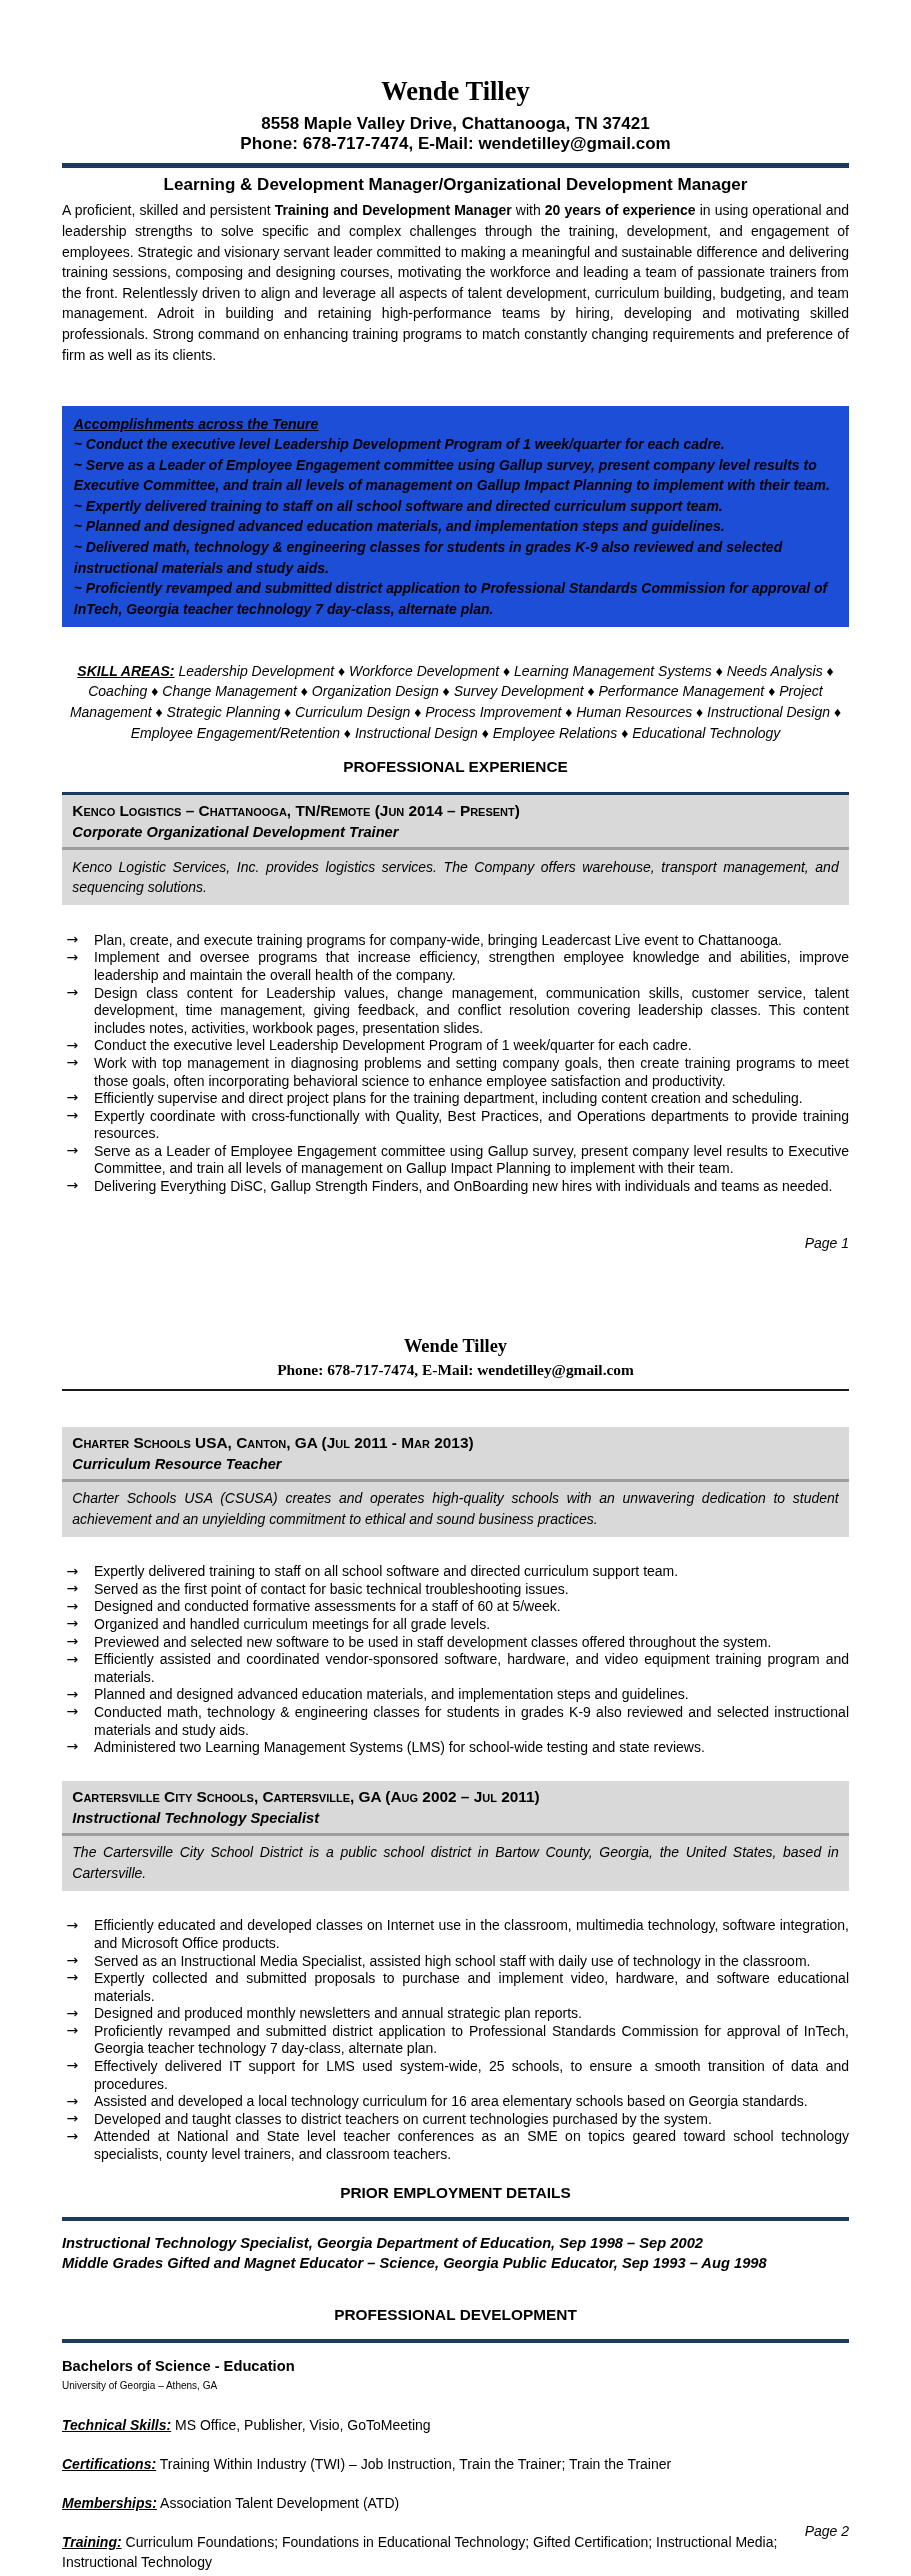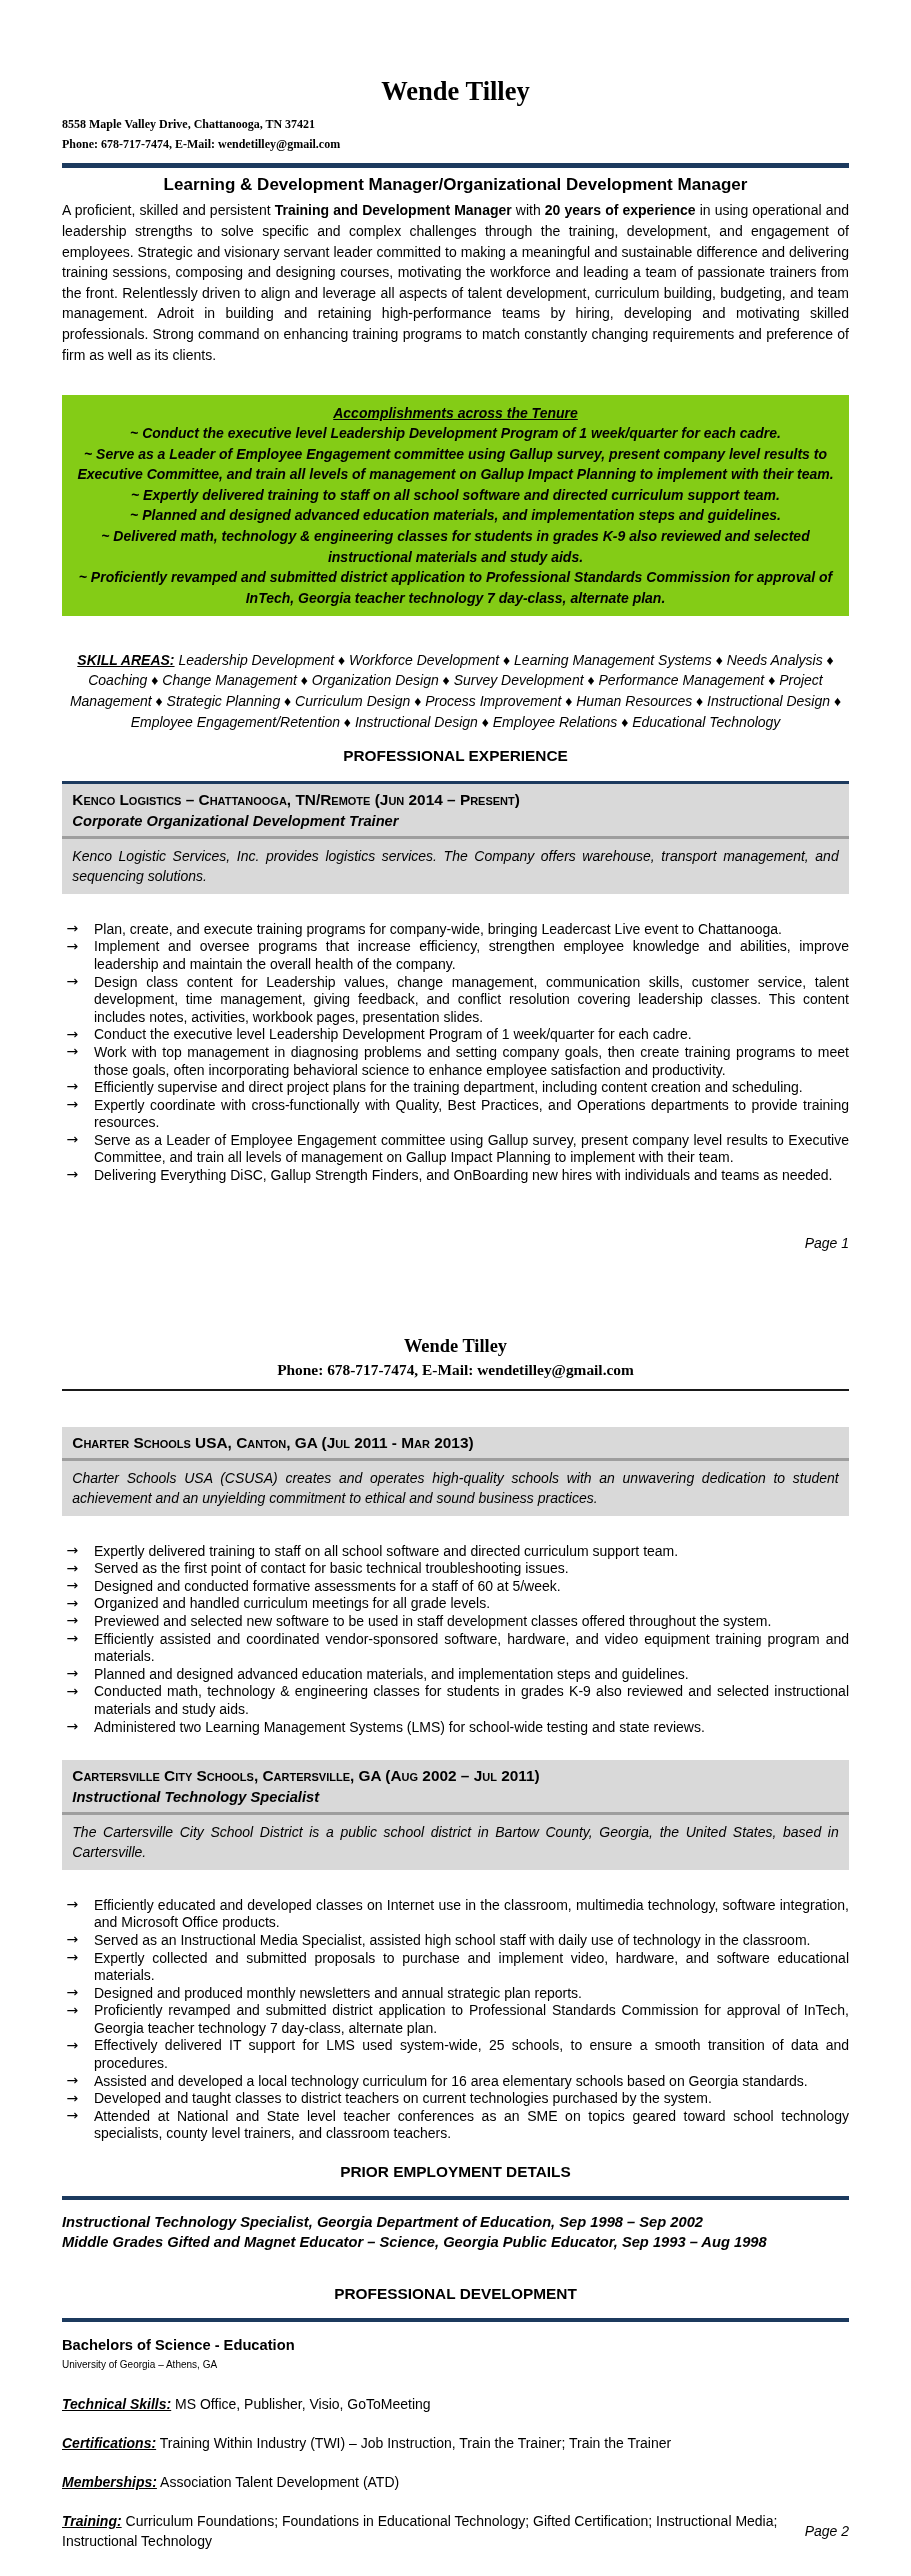--- a/index.html
+++ b/index.html
@@ -3,31 +3,31 @@
 <meta charset="utf-8">
 <style>
   html,body{margin:0;padding:0;background:#ffffff;}
   .doc{width:911px;margin:0 auto;background:#ffffff;color:#000;
        font-family:"Liberation Sans", sans-serif;}
   .page{position:relative;width:911px;height:1288px;overflow:hidden;box-sizing:border-box;
         padding:16px 62px;}
   
   .name1{font-family:"Liberation Serif", serif;font-weight:bold;font-size:26.5px;line-height:31px;
          text-align:center;padding-top:60px;}
-  .addr{font-family:Liberation Serif, serif;font-weight:bold;font-size:12px;line-height:20px;
-        }
+  .addr{font-family:Liberation Sans, sans-serif;font-weight:bold;font-size:17px;line-height:20px;
+        text-align:center;}
   .addr.first{margin-top:7.3px;}
   .rule-navy{height:5.1px;background:#1c3a5e;margin-top:8.8px;}
   .rule-navy.thin{height:3.7px;margin-top:10.3px;}
   .target-title{font-weight:bold;font-size:17px;line-height:22px;text-align:center;margin-top:5.9px;}
   .summary{font-size:14px;line-height:20.6px;text-align:justify;margin-top:4.4px;}
   .summary .b{font-weight:bold;}
   
-  .panel-acc{background:#84cc16;margin-top:30px;padding:7.3px 11.8px;
-             font-size:14px;line-height:20.6px;font-weight:bold;font-style:italic;text-align:center;}
+  .panel-acc{background:#1d4ed8;margin-top:41px;padding:7.3px 11.8px;
+             font-size:14px;line-height:20.6px;font-weight:bold;font-style:italic;text-align:left;}
   .acc-title{text-decoration:underline;}
   .acc-item{font-weight:bold;font-style:italic;}
   
   .skills{margin-top:34px;font-size:14px;line-height:20.6px;font-style:italic;text-align:center;}
   .skills-label{font-weight:bold;text-decoration:underline;}
   
   .sec-head{font-weight:bold;font-size:15.4px;line-height:19px;text-align:center;margin-top:8px;}
   
   .job-panel{background:#d9d9d9;padding:5.1px 0 7.3px;}
   .job-panel .inner{padding:0 10.3px;}
@@ -117,20 +117,21 @@
   </section>
 
   <section class="page">
     <div class="name2">Wende Tilley</div>
     <div class="contact2">Phone: 678-717-7474, E-Mail: wendetilley@gmail.com</div>
     <div class="rule-black"></div>
 
     <div class="job-panel p2-first">
       <div class="inner">
         <div class="company-line">Charter Schools USA, Canton, GA (Jul 2011 - Mar 2013)</div>
+        <div class="job-role">Curriculum Resource Teacher</div>
       </div>
       <div class="job-divider"></div>
       <div class="job-desc">Charter Schools USA (CSUSA) creates and operates high-quality schools with an unwavering dedication to student achievement and an unyielding commitment to ethical and sound business practices.</div>
     </div>
 
     <ul class="bullets">
         <li><span class="arrow">→</span><span>Expertly delivered training to staff on all school software and directed curriculum support team.</span></li>
         <li><span class="arrow">→</span><span>Served as the first point of contact for basic technical troubleshooting issues.</span></li>
         <li><span class="arrow">→</span><span>Designed and conducted formative assessments for a staff of 60 at 5/week.</span></li>
         <li><span class="arrow">→</span><span>Organized and handled curriculum meetings for all grade levels.</span></li>

